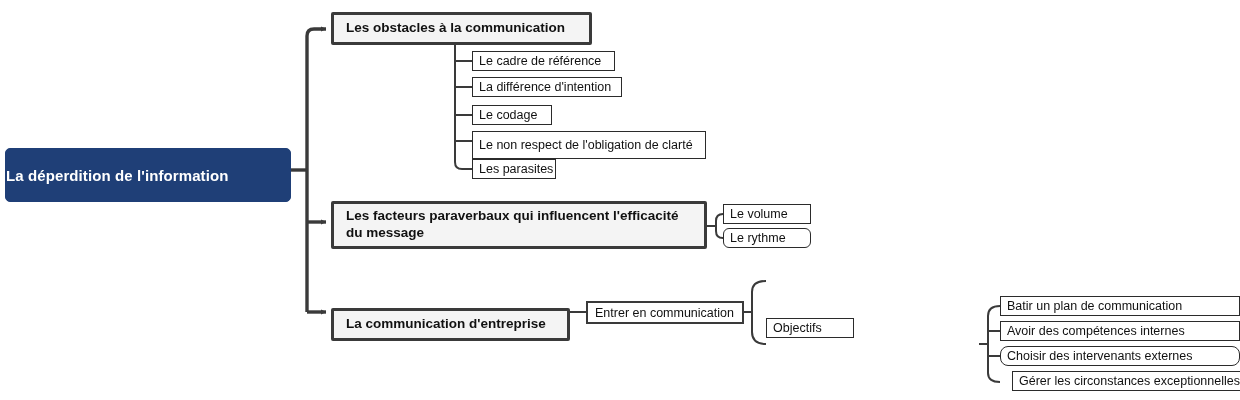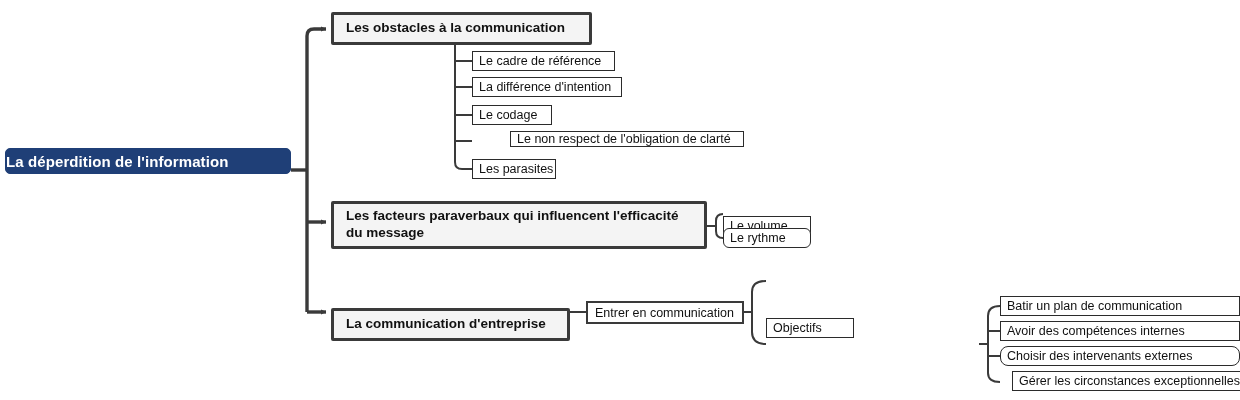--- a/index.html
+++ b/index.html
@@ -130,49 +130,49 @@
     </g>
 
     <g fill="none" stroke="#3a3a3a" stroke-width="2" stroke-linecap="butt" stroke-linejoin="round">
       <path d="M979,344 L988,344"></path>
       <path d="M1000,306 Q988,306 988,316 L988,373 Q988,382 1000,382"></path>
       <path d="M988,331 L1000,331"></path>
       <path d="M988,356 L1000,356"></path>
     </g>
   </svg>
 
-  <div class="node root" style="left:5px; top:148px; width:286px; height:26px;">
+  <div class="node root" style="left:5px; top:148px; width:286px; height:54px;">
     <span class="label">La déperdition de l'information</span>
   </div>
 
   <div class="node branch" style="left:331px; top:12px; width:261px; height:33px;">
     <span class="label">Les obstacles à la communication</span>
   </div>
 
   <div class="node leaf" style="left:472px; top:51px; width:143px; height:20px;">
     <span class="label">Le cadre de référence</span>
   </div>
   <div class="node leaf" style="left:472px; top:77px; width:150px; height:20px;">
     <span class="label">La différence d'intention</span>
   </div>
   <div class="node leaf" style="left:472px; top:105px; width:80px; height:20px;">
     <span class="label">Le codage</span>
   </div>
-  <div class="node leaf" style="left:472px; top:131px; width:234px; height:16px;margin-left:38px;">
+  <div class="node leaf" style="left:472px; top:131px; width:234px; height:28px;">
     <span class="label">Le non respect de l'obligation de clarté</span>
   </div>
   <div class="node leaf" style="left:472px; top:159px; width:84px; height:20px;">
     <span class="label">Les parasites</span>
   </div>
 
   <div class="node branch two-line" style="left:331px; top:201px; width:376px; height:48px;">
     <span class="label"><span>Les facteurs paraverbaux qui influencent l'efficacité</span><br><span>du message</span></span>
   </div>
 
-  <div class="node leaf" style="left:723px; top:216px; width:88px; height:20px;justify-content:flex-end;">
+  <div class="node leaf" style="left:723px; top:204px; width:88px; height:20px;justify-content:flex-end;">
     <span class="label">Le volume</span>
   </div>
   <div class="node leaf" style="left:723px; top:228px; width:88px; height:20px;border-radius:6px;">
     <span class="label">Le rythme</span>
   </div>
 
   <div class="node branch" style="left:331px; top:296px; width:239px; height:33px;margin-top:12px;">
     <span class="label">La communication d'entreprise</span>
   </div>
 

